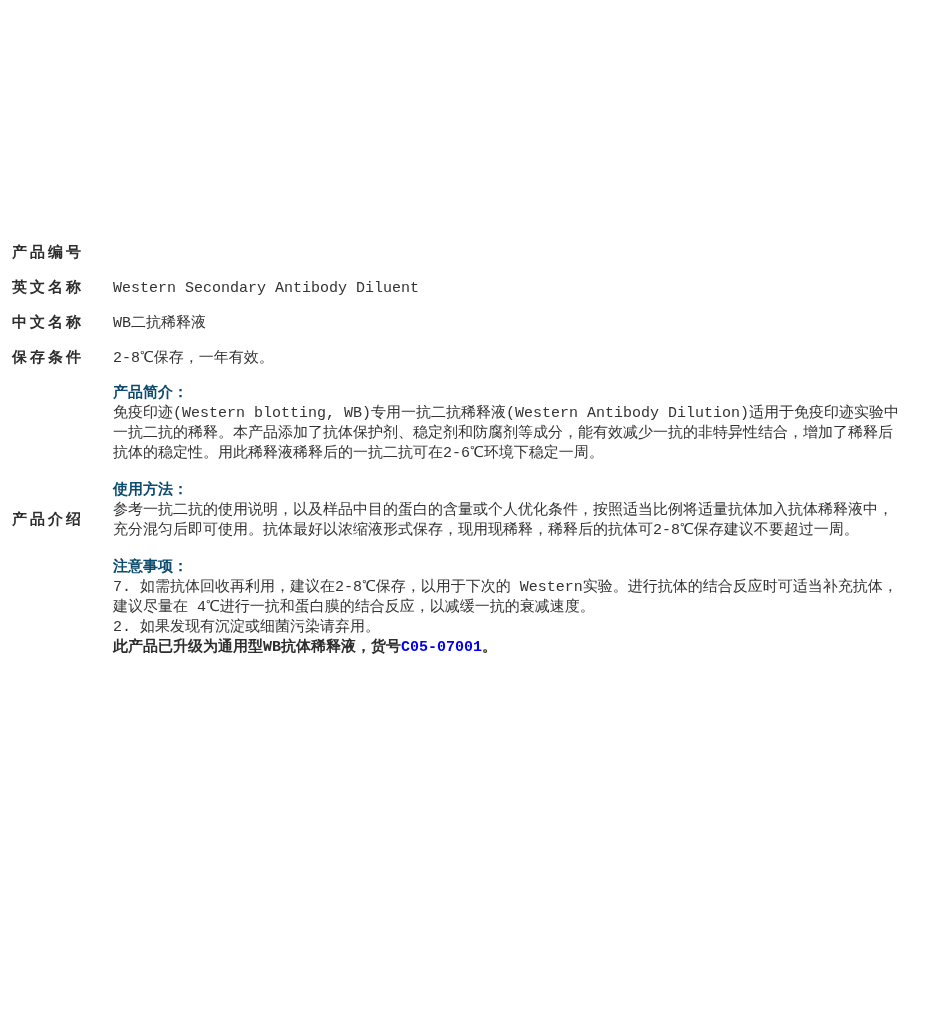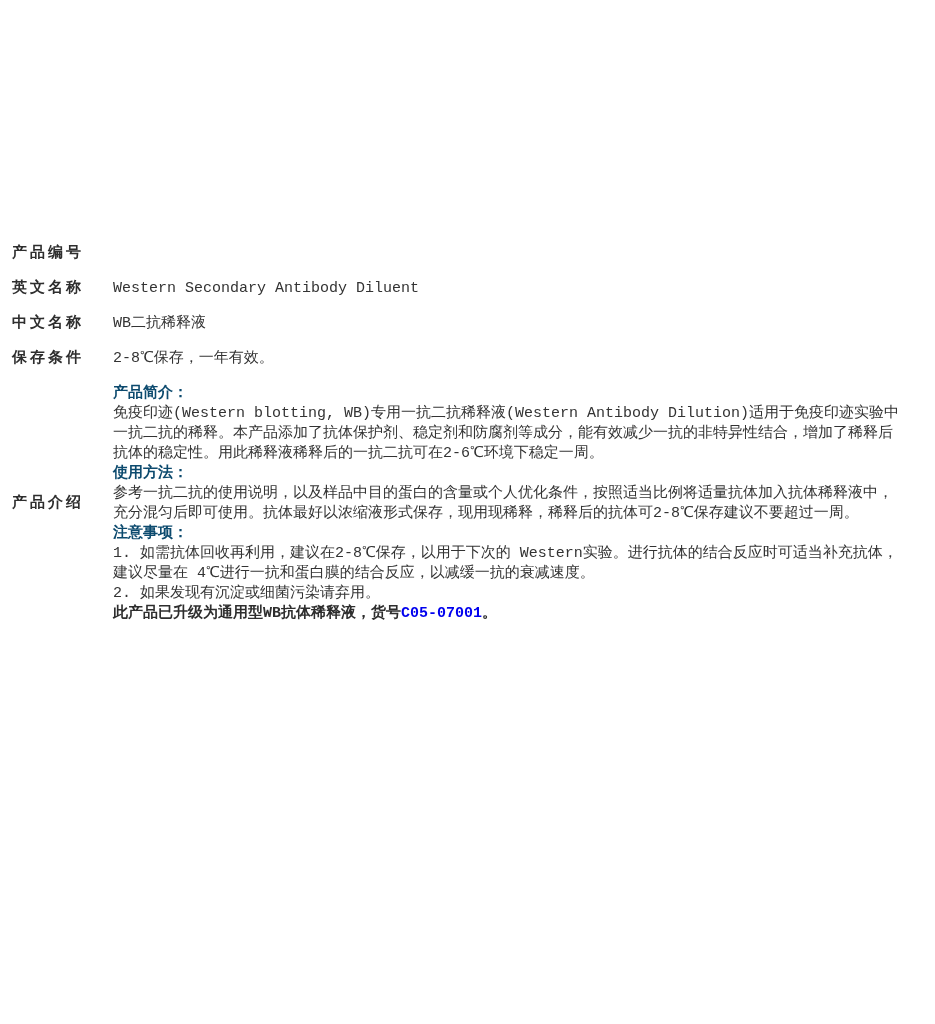--- a/index.html
+++ b/index.html
@@ -49,20 +49,21 @@
     color: #0c4a6e;
     font-size: 15px;
     line-height: 20px;
   }
   .section-body {
     font-size: 15px;
     line-height: 20px;
     color: #333333;
   }
   .section + .section {
+    margin-top: 17px;
   }
   .upgrade-note {
     font-weight: bold;
     font-size: 15px;
     line-height: 20px;
     color: #2e2e2e;
   }
   .upgrade-link {
     color: #0000ee;
     text-decoration: none;
@@ -104,21 +105,21 @@
         <div class="section-body">免疫印迹(Western blotting, WB)专用一抗二抗稀释液(Western Antibody Dilution)适用于免疫印迹实验中一抗二抗的稀释。本产品添加了抗体保护剂、稳定剂和防腐剂等成分，能有效减少一抗的非特异性结合，增加了稀释后抗体的稳定性。用此稀释液稀释后的一抗二抗可在2-6℃环境下稳定一周。</div>
       </div>
 
       <div class="section">
         <div class="section-heading">使用方法：</div>
         <div class="section-body">参考一抗二抗的使用说明，以及样品中目的蛋白的含量或个人优化条件，按照适当比例将适量抗体加入抗体稀释液中，充分混匀后即可使用。抗体最好以浓缩液形式保存，现用现稀释，稀释后的抗体可2-8℃保存建议不要超过一周。</div>
       </div>
 
       <div class="section">
         <div class="section-heading">注意事项：</div>
-        <div class="section-body">1. 如需抗体回收再利用，建议在2-8℃保存，以用于下次的 Western实验。进行抗体的结合反应时可适当补充抗体，建议尽量在 4℃进行一抗和蛋白膜的结合反应，以减缓一抗的衰减速度。</div>
+        <div class="section-body">7. 如需抗体回收再利用，建议在2-8℃保存，以用于下次的 Western实验。进行抗体的结合反应时可适当补充抗体，建议尽量在 4℃进行一抗和蛋白膜的结合反应，以减缓一抗的衰减速度。</div>
         <div class="section-body">2. 如果发现有沉淀或细菌污染请弃用。</div>
       </div>
 
       <div class="upgrade-note"><span>此产品已升级为通用型WB抗体稀释液，货号</span><a class="upgrade-link">C05-07001</a><span>。</span></div>
 
     </div>
   </div>
 
 </div>
 

